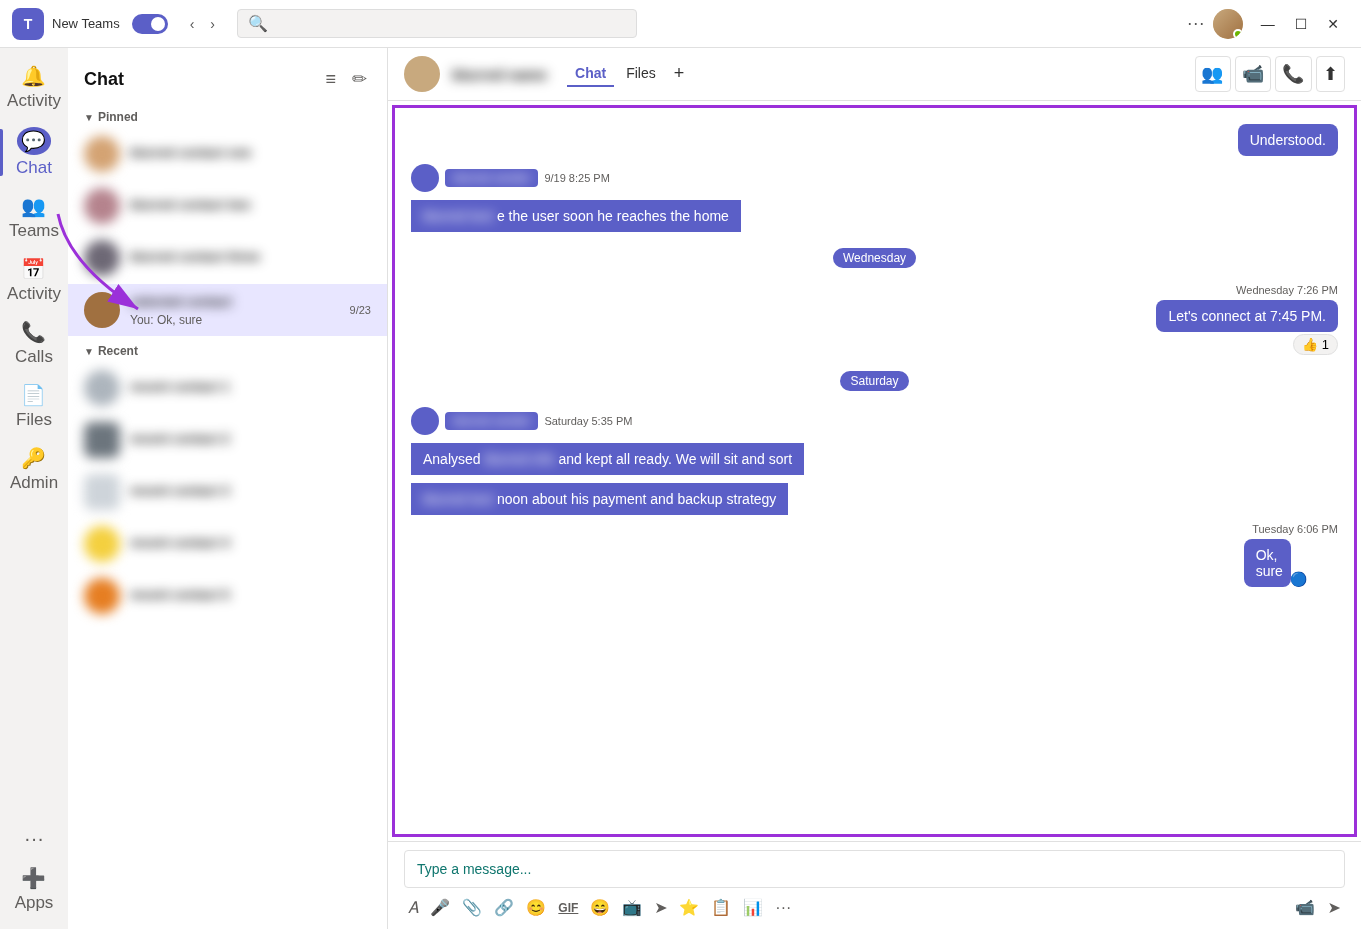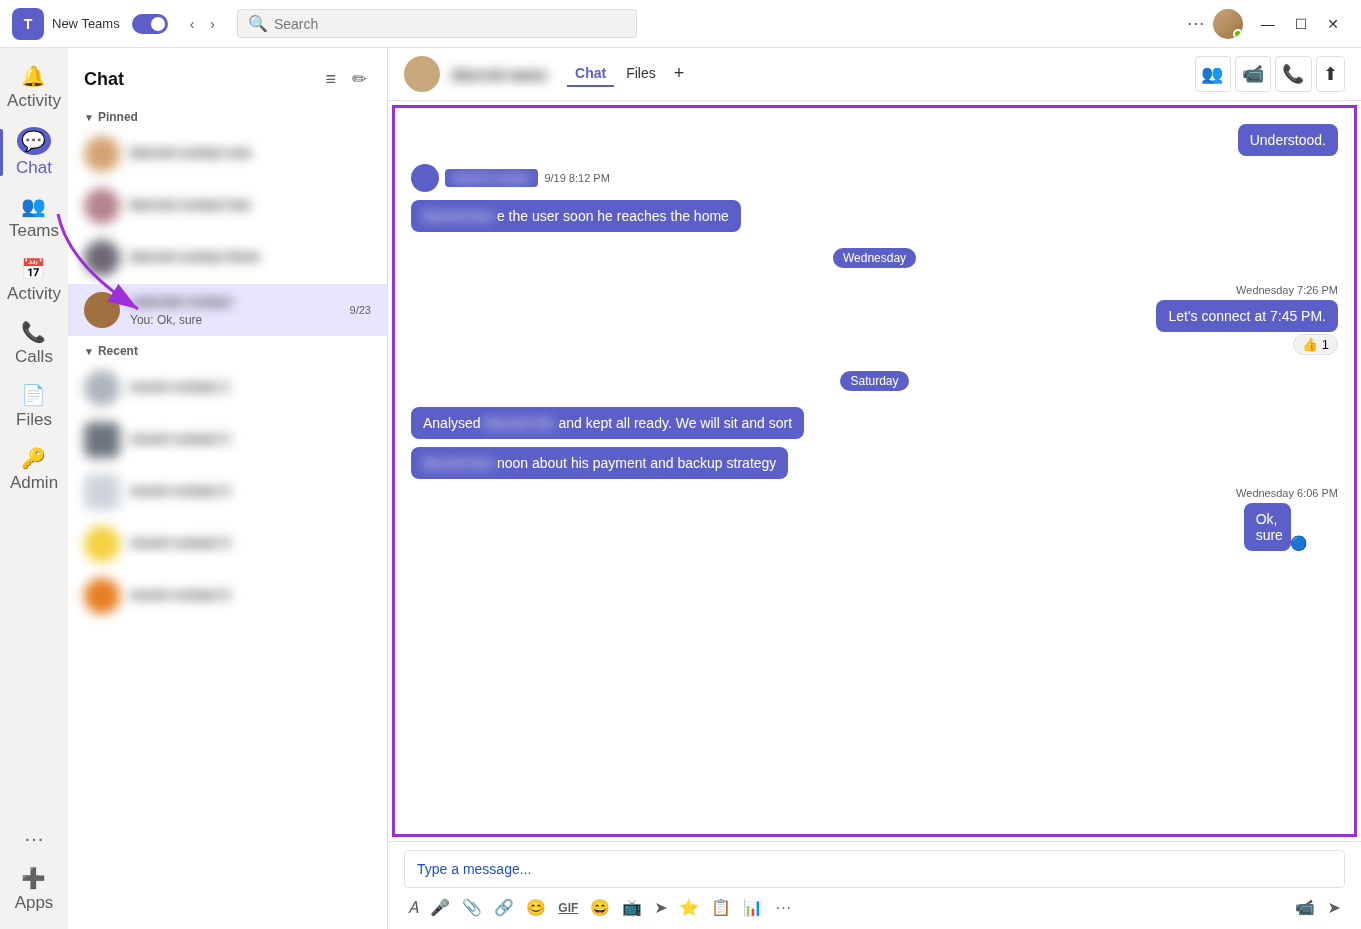--- a/index.html
+++ b/index.html
@@ -213,21 +213,21 @@
       padding: 8px 12px;
       border-radius: 8px;
       max-width: 50%;
       font-size: 14px;
     }
     .msg-incoming {
       align-self: flex-start;
       background: #5b5fc7;
       color: white;
       padding: 8px 12px;
-      border-radius: 8px;
+      border-radius: 0;
       max-width: 65%;
       font-size: 14px;
     }
     .msg-date-separator {
       align-self: center;
       font-size: 12px;
       color: white;
       background: #5b5fc7;
       padding: 3px 10px;
       border-radius: 12px;
@@ -257,21 +257,21 @@
 
     
     .msg-input-area {
       border-top: 1px solid #e0e0e0;
       padding: 8px 16px;
       flex-shrink: 0;
     }
     .msg-input-box {
       border: 1px solid #e0e0e0; border-radius: 4px;
       padding: 10px 12px;
-      font-size: 14px; color: #1d4ed8;
+      font-size: 14px; color: #0f766e;
       margin-bottom: 6px;
     }
     .msg-toolbar {
       display: flex; align-items: center; gap: 4px;
     }
     .msg-toolbar button {
       background: none; border: none; cursor: pointer;
       font-size: 16px; color: #605e5c; padding: 4px;
       border-radius: 4px;
     }
@@ -289,21 +289,20 @@
     <span style="font-size:14px;">T</span>
   </div>
   <span class="titlebar-appname">New Teams</span>
   <div class="titlebar-toggle"></div>
   <div class="titlebar-nav">
     <button>‹</button>
     <button>›</button>
   </div>
   <div class="titlebar-search">
     <span>🔍</span>
-    <input type="text" placeholder="Search" style="">
   </div>
   <div class="titlebar-spacer"></div>
   <div class="titlebar-actions">
     <span class="titlebar-dots">···</span>
     <div class="titlebar-avatar">
       <div style="width:100%;height:100%;background:linear-gradient(135deg,#c8a97e,#a07040);border-radius:50%;"></div>
       <div class="titlebar-avatar-online"></div>
     </div>
     <div class="titlebar-winctrls">
       <button>—</button>
@@ -462,45 +461,50 @@
 
     <div class="messages-container">
 
       <div class="msg-row out">
         <div class="msg-outgoing">Understood.</div>
       </div>
 
       <div style="display:flex; align-items:center; gap:6px; align-self:flex-start;">
         <div class="msg-avatar-small"></div>
         <span style="background:#5b5fc7;color:white;padding:2px 8px;border-radius:4px;font-size:12px;"><span class="msg-blurred">blurred sender</span></span>
-        <span style="font-size:11px;color:#605e5c;">9/19 8:12 PM</span>
+        <span style="font-size:11px;color:#605e5c;">9/19 8:25 PM</span>
       </div>
       <div class="msg-row in">
         <div class="msg-incoming"><span class="msg-blurred">blurred text </span>e the user soon he reaches the home</div>
       </div>
 
       <div class="msg-date-separator">Wednesday</div>
 
       <div class="msg-row out">
         <span class="msg-timestamp right">Wednesday 7:26 PM</span>
         <div class="msg-outgoing">Let's connect at 7:45 PM.</div>
         <div class="msg-reaction">👍 1</div>
       </div>
 
       <div class="msg-date-separator">Saturday</div>
 
+      <div style="display:flex; align-items:center; gap:6px; align-self:flex-start;">
+        <div class="msg-avatar-small"></div>
+        <span style="background:#5b5fc7;color:white;padding:2px 8px;border-radius:4px;font-size:12px;"><span class="msg-blurred">blurred sender</span></span>
+        <span style="font-size:11px;color:#605e5c;">Saturday 5:35 PM</span>
+      </div>
       <div class="msg-row in">
         <div class="msg-incoming">Analysed <span class="msg-blurred">blurred info</span> and kept all ready. We will sit and sort</div>
       </div>
       <div class="msg-row in">
         <div class="msg-incoming"><span class="msg-blurred">blurred text </span>noon about his payment and backup strategy</div>
       </div>
 
       <div class="msg-row out">
-        <span class="msg-timestamp right">Wednesday 6:06 PM</span>
+        <span class="msg-timestamp right">Tuesday 6:06 PM</span>
         <div style="display:flex; align-items:flex-end; ">
           <div class="msg-outgoing">Ok, sure</div>
           <span style="font-size:14px;">🔵</span>
         </div>
       </div>
 
     </div>
 
     <div class="msg-input-area">
       <div class="msg-input-box">

